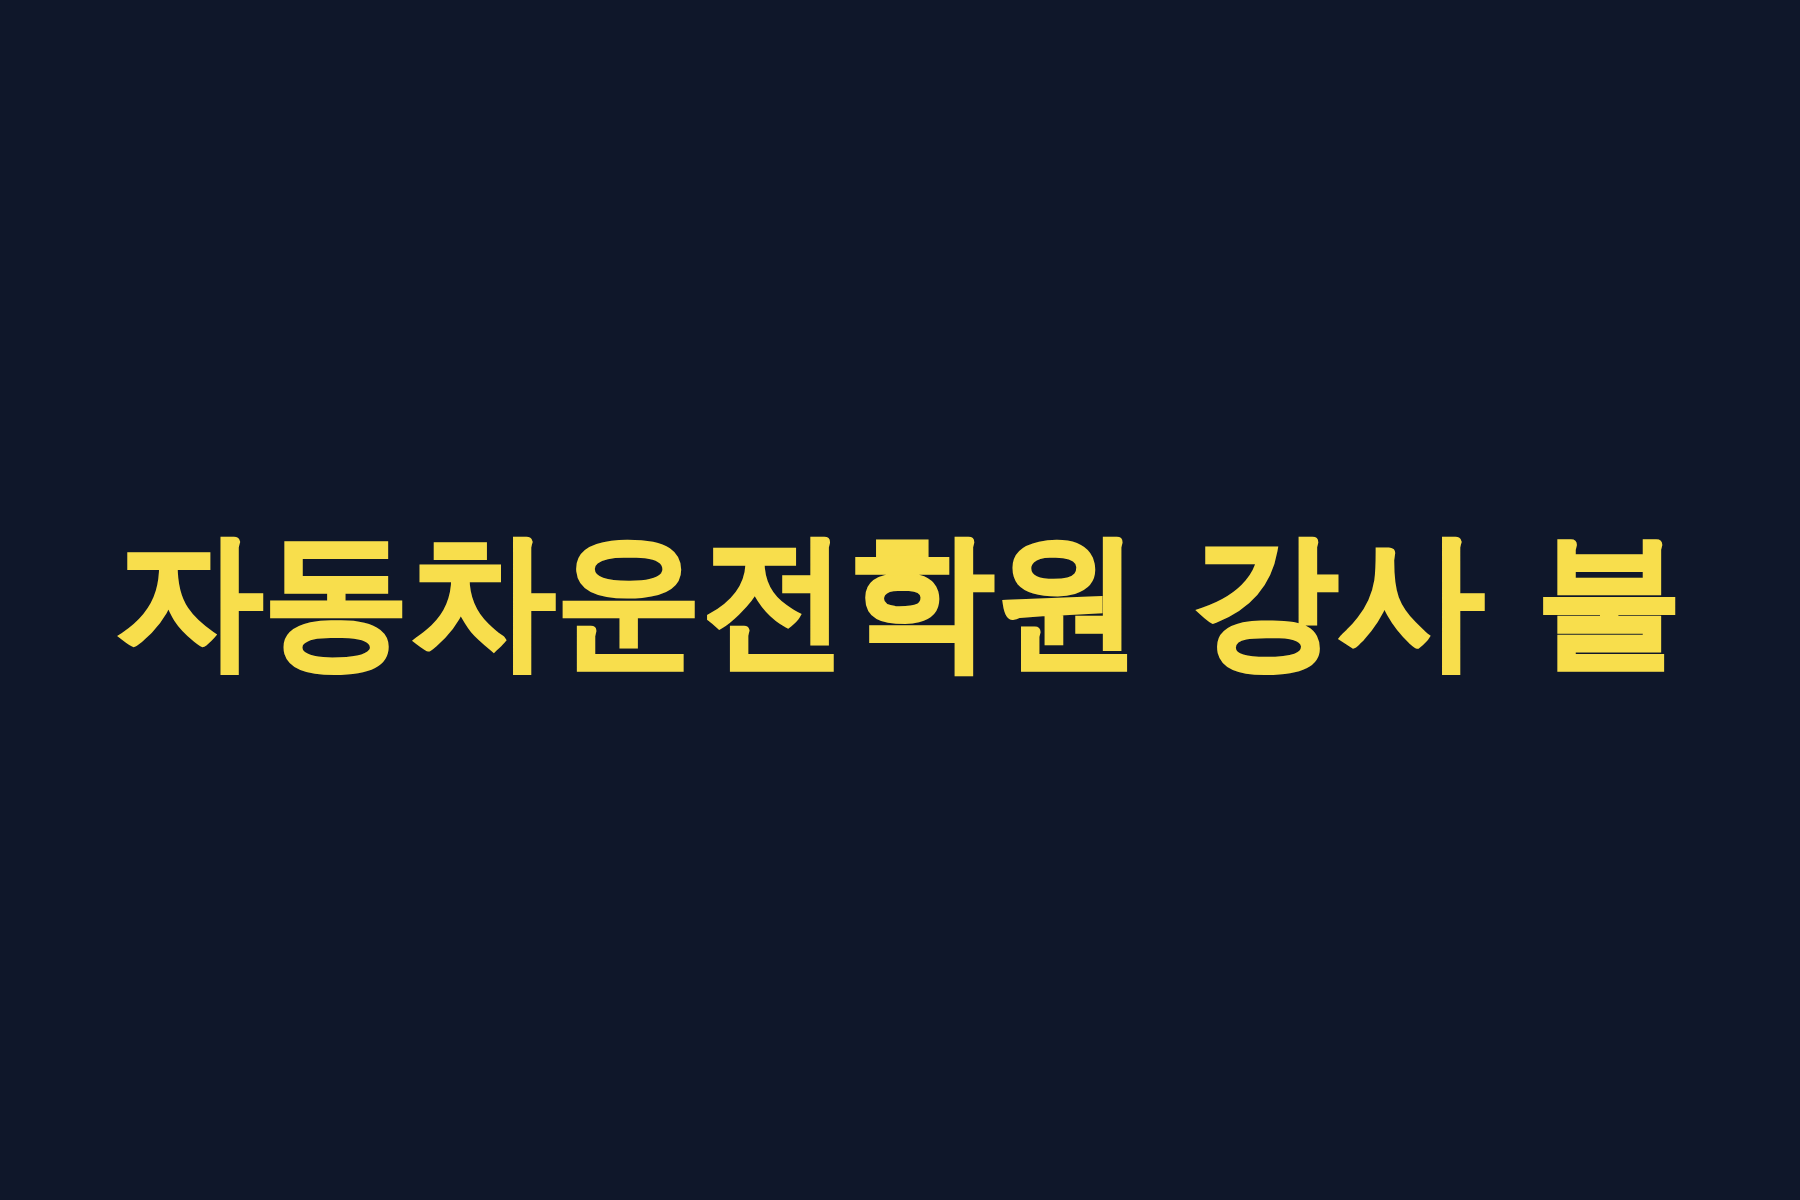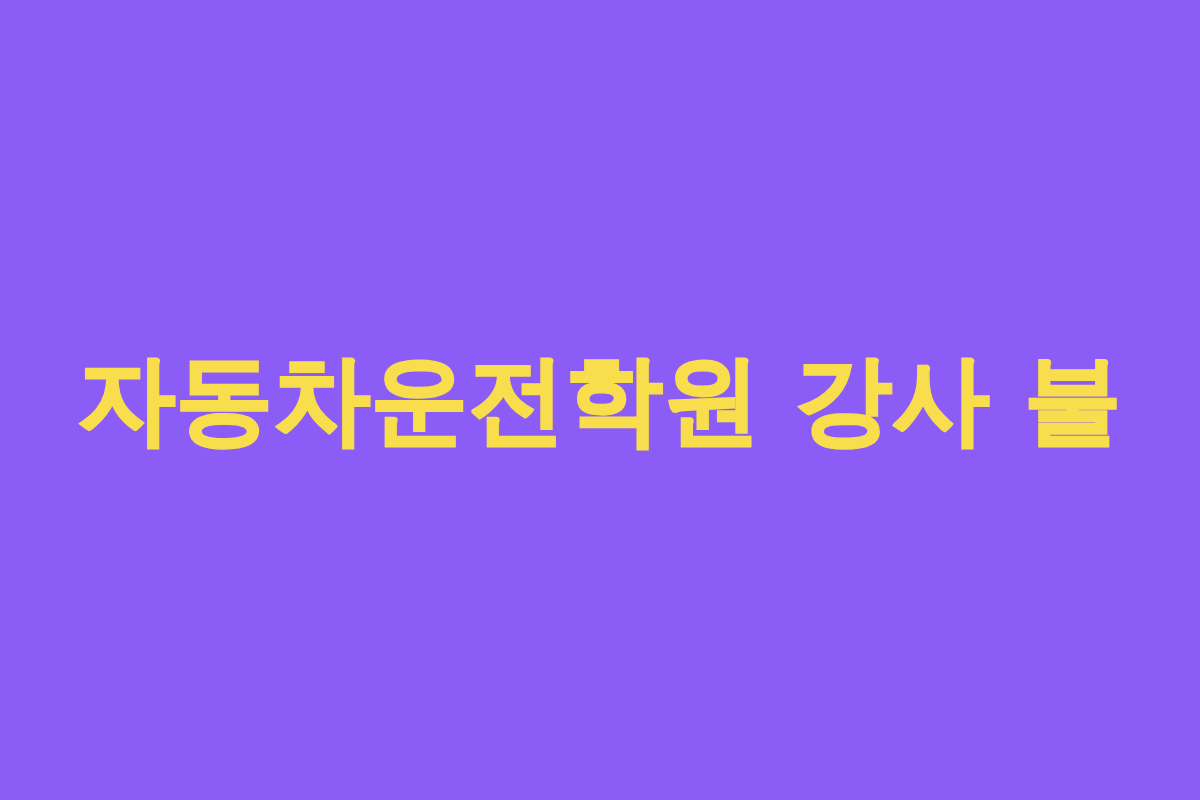--- a/index.html
+++ b/index.html
@@ -52,21 +52,21 @@
     white-space: pre;
   }
 
   .headline-line + .headline-line {
     margin-top: 0;
   }
 </style>
 </head>
 <body style="width: 1200px; height: 800px;">
 
-<div id="banner" style="background: #8b5cf6; width: 1200px; height: 800px;">
+<div id="banner" style="background: #0f172a; width: 1200px; height: 800px;">
 
   <div id="headline" style="color: rgb(248, 222, 76); -webkit-text-stroke: 2.5px rgb(248, 222, 76); text-align: center;">
 
     <span class="headline-line">자동차운전학원 강사 불</span>
 
 
   </div>
 
 </div>
 

